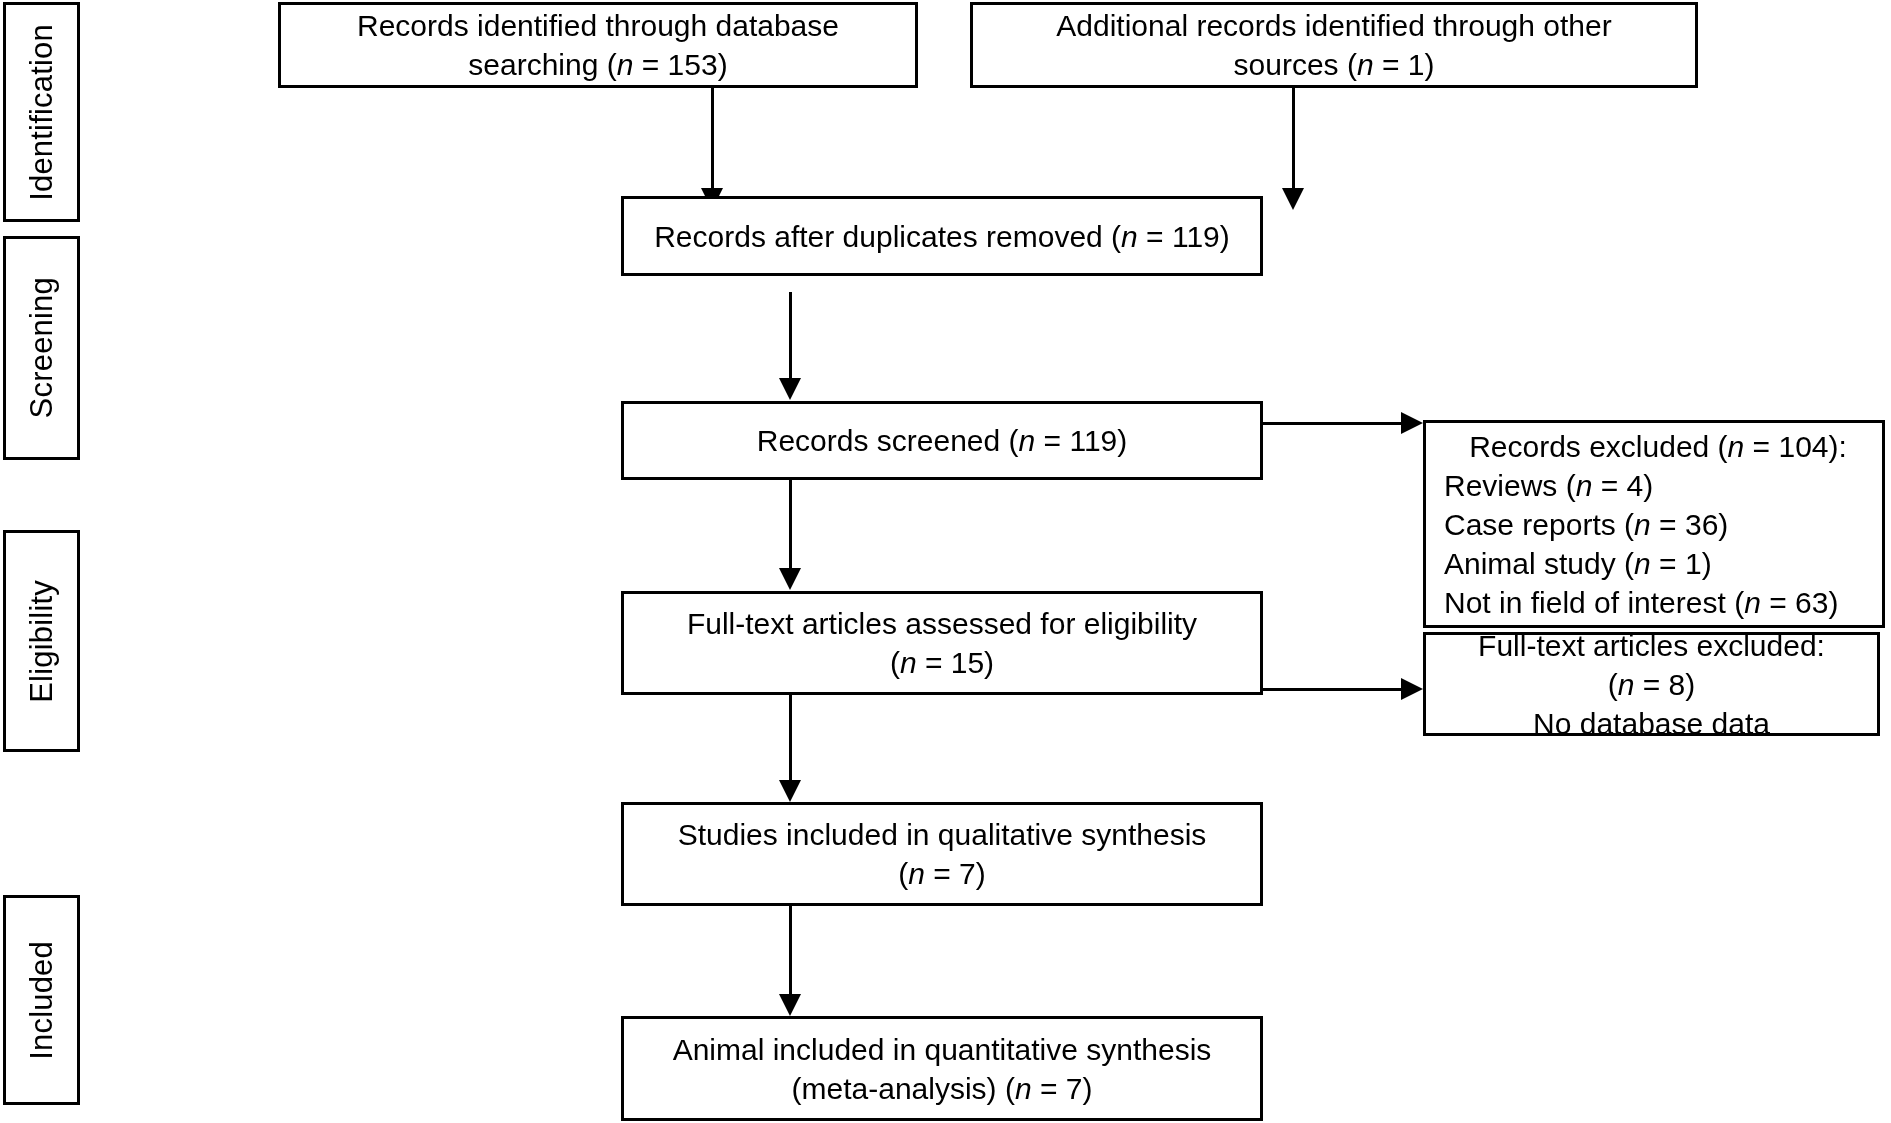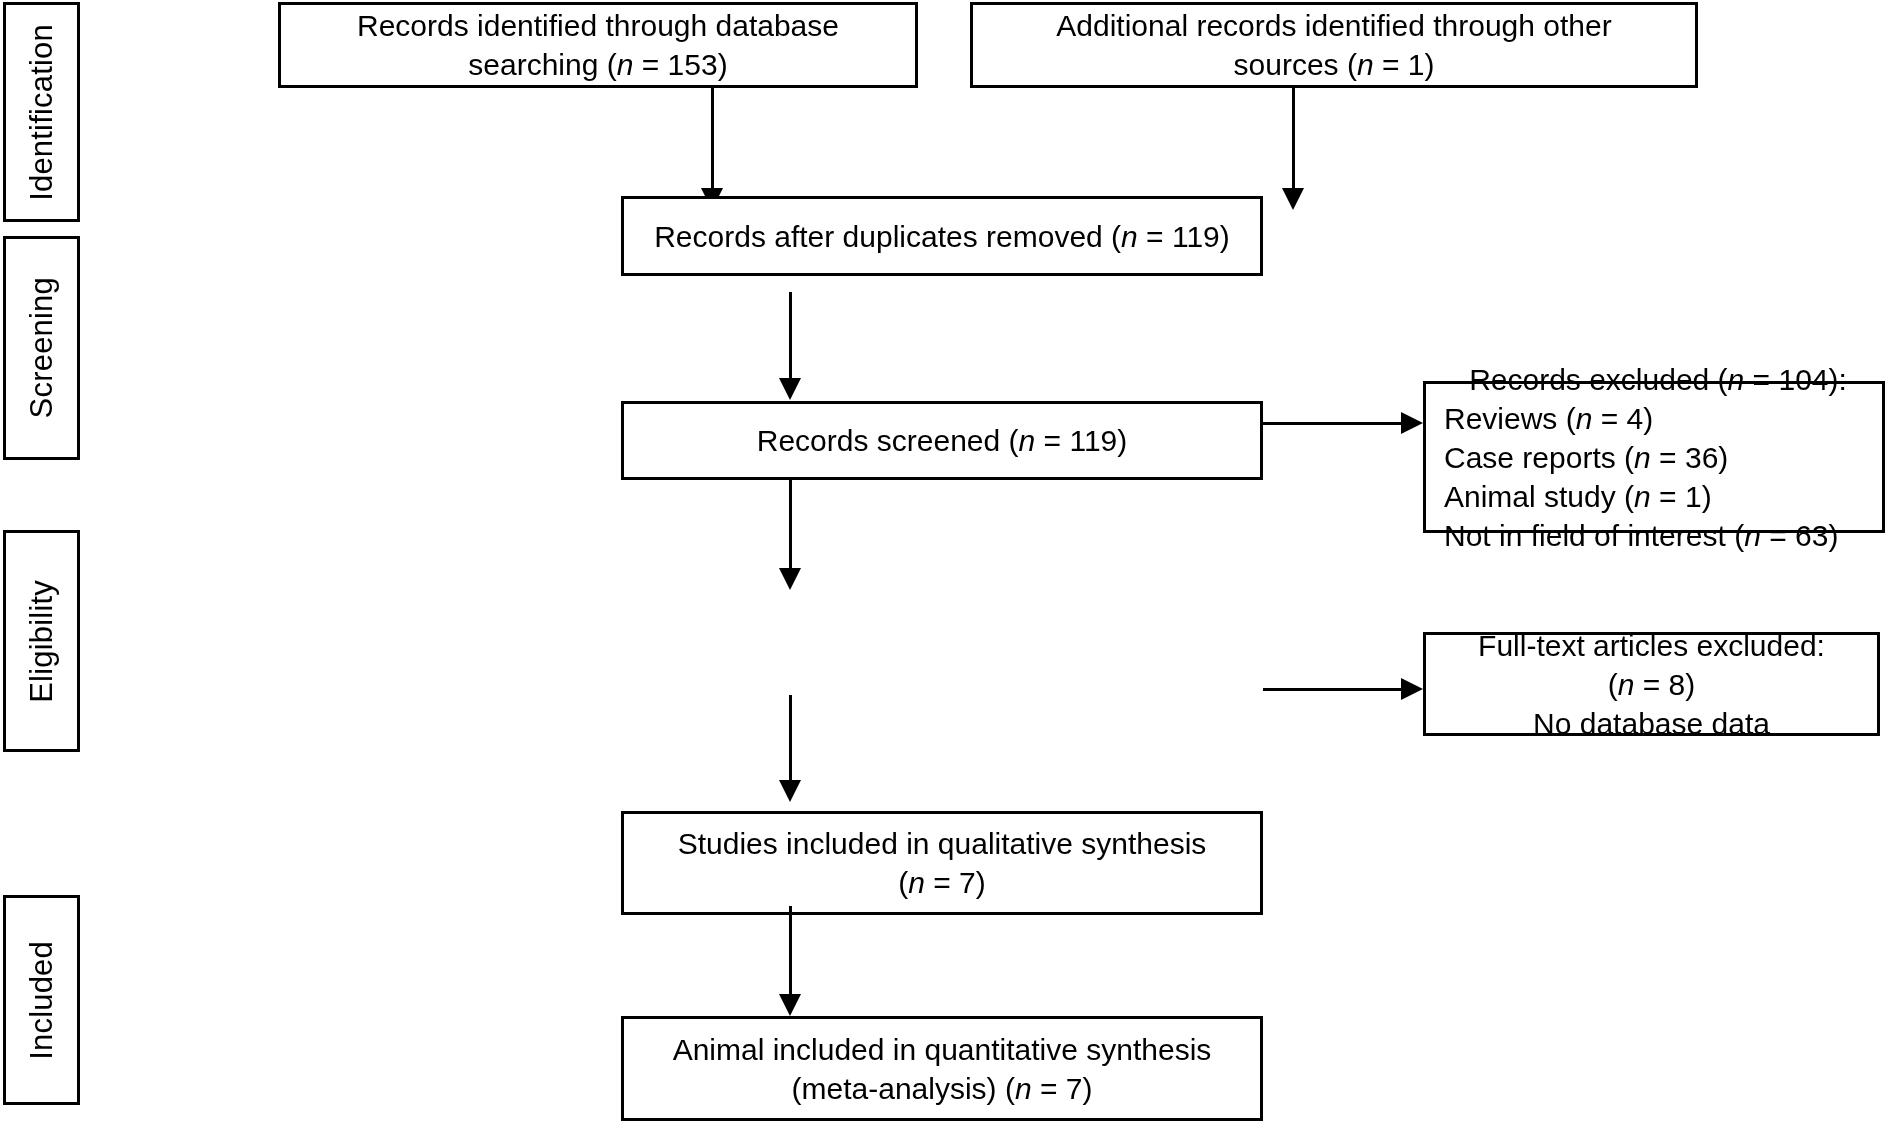--- a/index.html
+++ b/index.html
@@ -149,52 +149,58 @@
 
   <div class="vline" style="left:789px; top:292px; width:3px; height:88px;"></div>
   <div class="arrow-down" style="left:779px; top:378px;"></div>
 
   <div class="flow-box" style="left:621px; top:401px; width:642px; height:79px;">
     <div class="flow-text">
       <span>Records screened (</span><span class="ital">n</span><span> = 119)</span>
     </div>
   </div>
 
-  <div class="flow-box left-align" style="left:1423px; top:381px; width:462px; height:152px;">
+  <div class="flow-box left-align" style="left:1423px; top:420px; width:462px; height:208px;">
     <div class="flow-text">
       <span class="excl-head"><span>Records excluded (</span><span class="ital">n</span><span> = 104):</span></span>
       <span>Reviews (</span><span class="ital">n</span><span> = 4)</span><br>
       <span>Case reports (</span><span class="ital">n</span><span> = 36)</span><br>
       <span>Animal study (</span><span class="ital">n</span><span> = 1)</span><br>
       <span>Not in field of interest (</span><span class="ital">n</span><span> = 63)</span>
     </div>
   </div>
 
   <div class="hline" style="left:1263px; top:422px; width:140px; height:3px;"></div>
   <div class="arrow-right" style="left:1401px; top:412px;"></div>
 
   <div class="vline" style="left:789px; top:480px; width:3px; height:90px;"></div>
   <div class="arrow-down" style="left:779px; top:568px;"></div>
 
+  <div class="flow-box" style="left:621px; top:591px; width:642px; height:104px;">
+    <div class="flow-text">
+      <span>Full-text articles assessed for eligibility</span><br>
+      <span>(</span><span class="ital">n</span><span> = 15)</span>
+    </div>
+  </div>
 
   <div class="flow-box" style="left:1423px; top:632px; width:457px; height:104px;">
     <div class="flow-text">
       <span>Full-text articles excluded:</span><br>
       <span>(</span><span class="ital">n</span><span> = 8)</span><br>
       <span>No database data</span>
     </div>
   </div>
 
   <div class="hline" style="left:1263px; top:688px; width:140px; height:3px;"></div>
   <div class="arrow-right" style="left:1401px; top:678px;"></div>
 
   <div class="vline" style="left:789px; top:695px; width:3px; height:88px;"></div>
   <div class="arrow-down" style="left:779px; top:780px;"></div>
 
-  <div class="flow-box" style="left:621px; top:802px; width:642px; height:104px;margin-top:9px;">
+  <div class="flow-box" style="left:621px; top:802px; width:642px; height:104px;">
     <div class="flow-text">
       <span>Studies included in qualitative synthesis</span><br>
       <span>(</span><span class="ital">n</span><span> = 7)</span>
     </div>
   </div>
 
   <div class="vline" style="left:789px; top:906px; width:3px; height:90px;"></div>
   <div class="arrow-down" style="left:779px; top:994px;"></div>
 
   <div class="flow-box" style="left:621px; top:1016px; width:642px; height:105px;">

